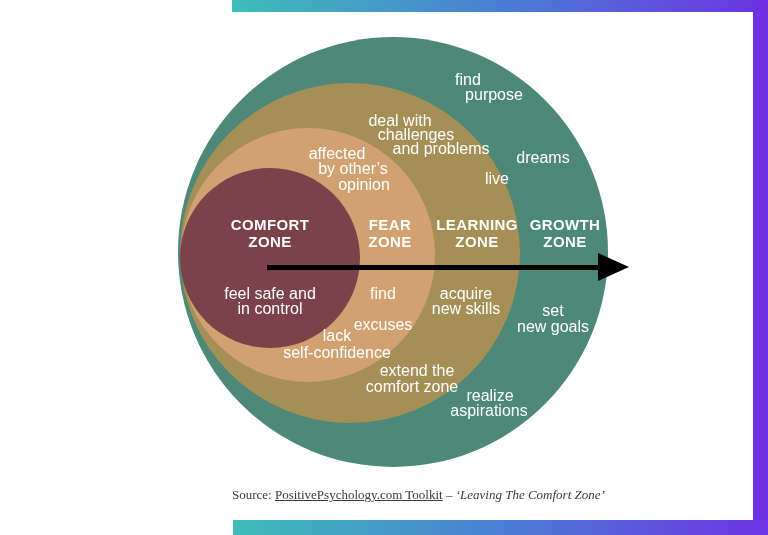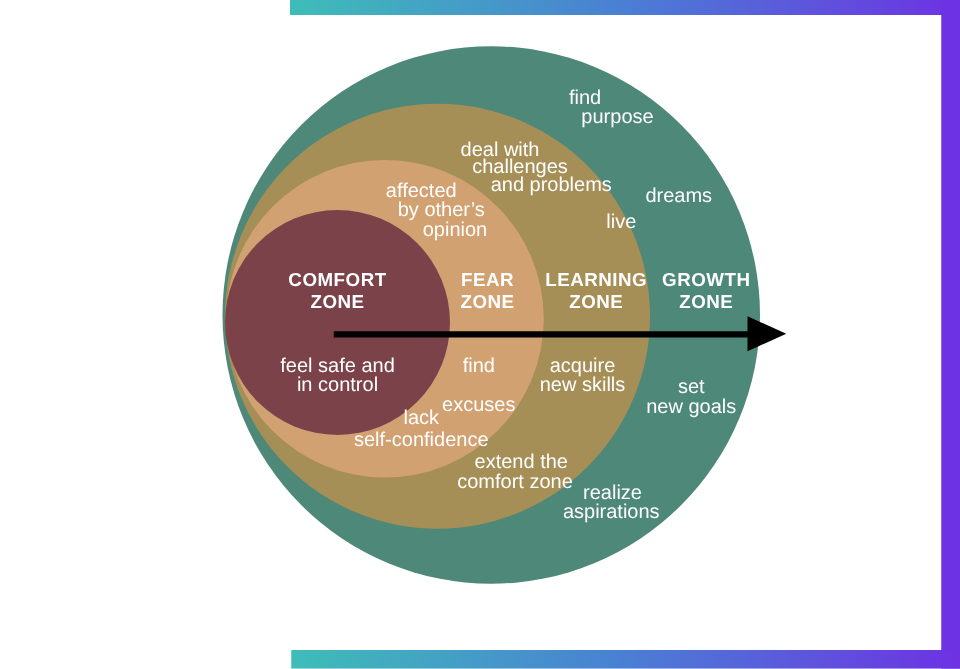--- a/index.html
+++ b/index.html
@@ -122,14 +122,17 @@
 
   <span class="note" style="left:497px;top:142px;margin-top:36px;">live</span>
   <span class="note" style="left:543px;top:157px;">dreams</span>
 
   <span class="note" style="left:553px;top:310px;">set</span>
   <span class="note" style="left:553px;top:326px;">new goals</span>
 
   <span class="note" style="left:490px;top:395px;">realize</span>
   <span class="note" style="left:489px;top:410px;">aspirations</span>
 
+  <div class="source">
+    <span>Source: </span><a>PositivePsychology.com Toolkit</a><span> – </span><em>‘Leaving The Comfort Zone’</em>
+  </div>
 
 </div>
 
 </body></html>

